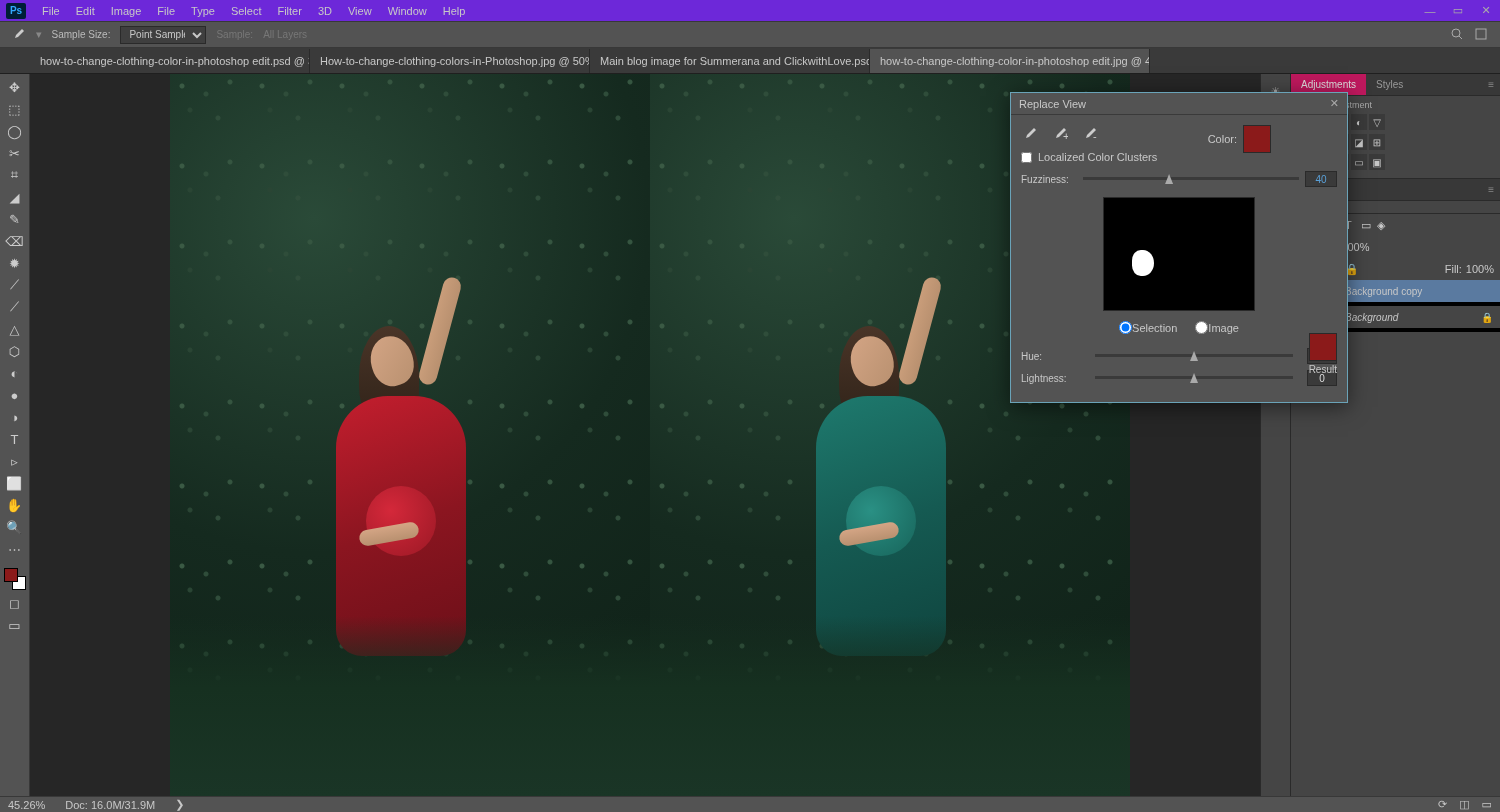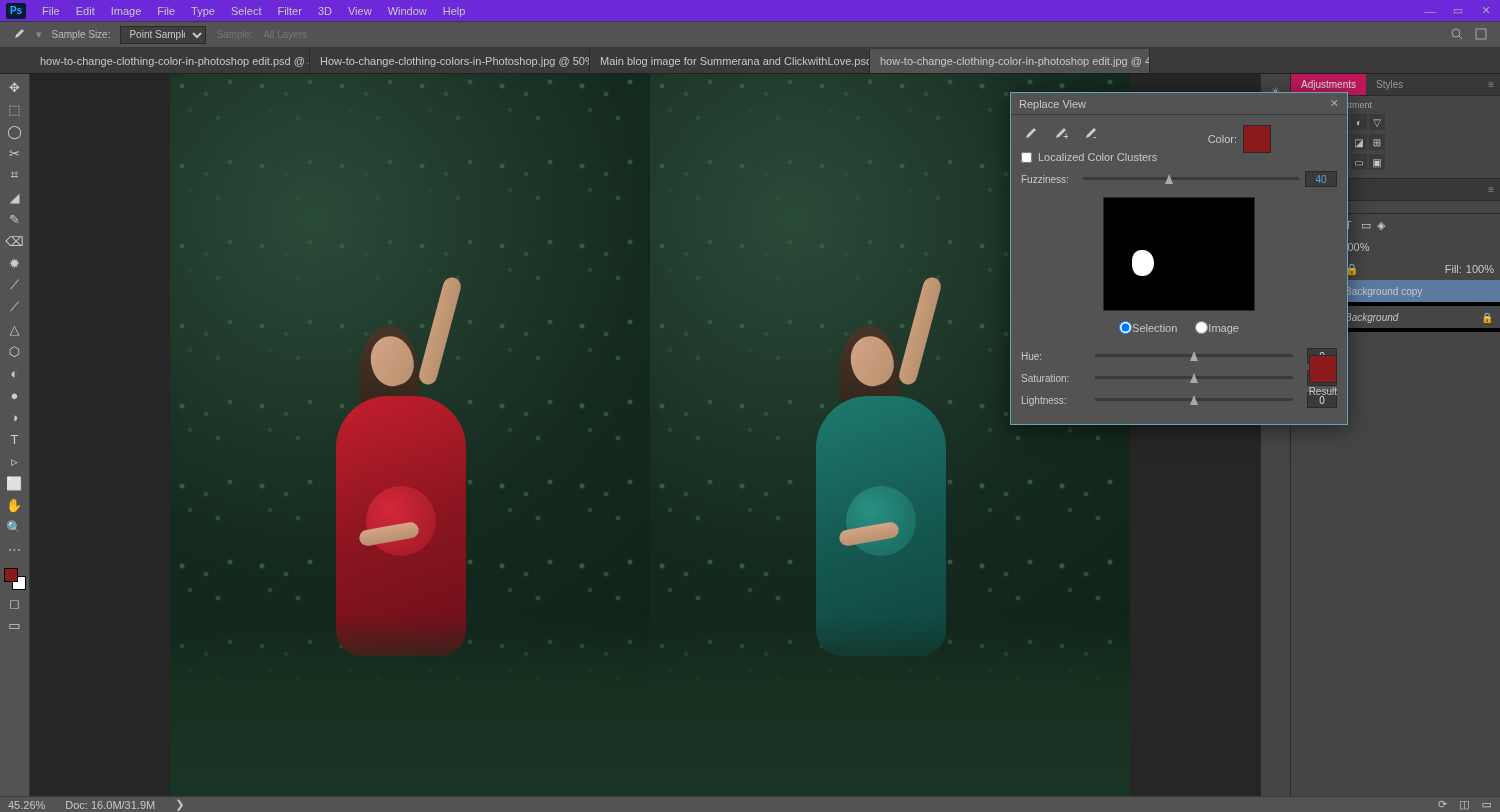--- a/index.html
+++ b/index.html
@@ -354,27 +354,20 @@
         </label>
     </div>
     <div class="hsl-row">
       <span class="lbl">Hue:</span>
       <div class="slider">
           <div class="thumb"></div>
         </div>
       <input value="0" style="">
     </div>
     <div class="hsl-row">
-      <span class="lbl">Saturation:</span>
-      <div class="slider">
-          <div class="thumb"></div>
-        </div>
-      <input value="0" style="">
-    </div>
-    <div class="hsl-row">
       <span class="lbl">Lightness:</span>
       <div class="slider">
           <div class="thumb"></div>
         </div>
       <input value="0" style="">
     </div>
     <div class="result-block">
       <div class="result-sw"></div>
       <span>Result</span>
     </div>

